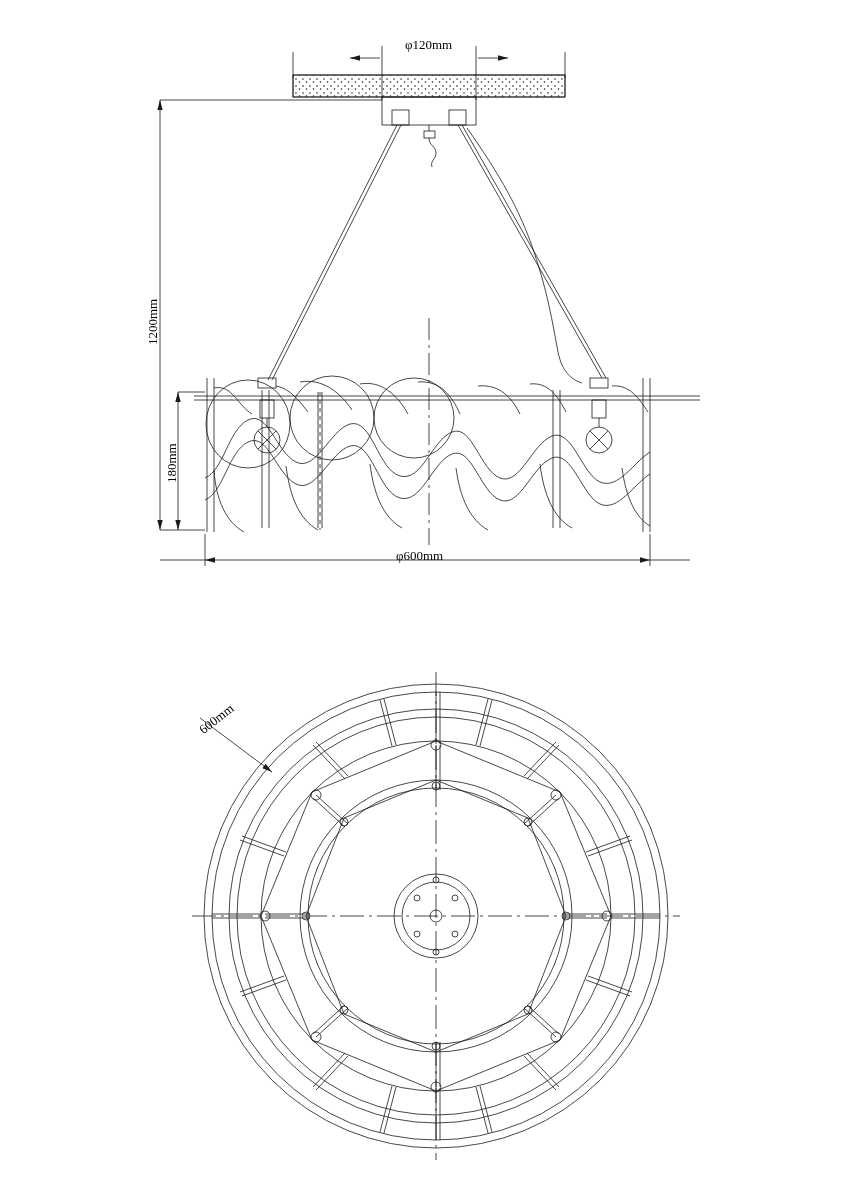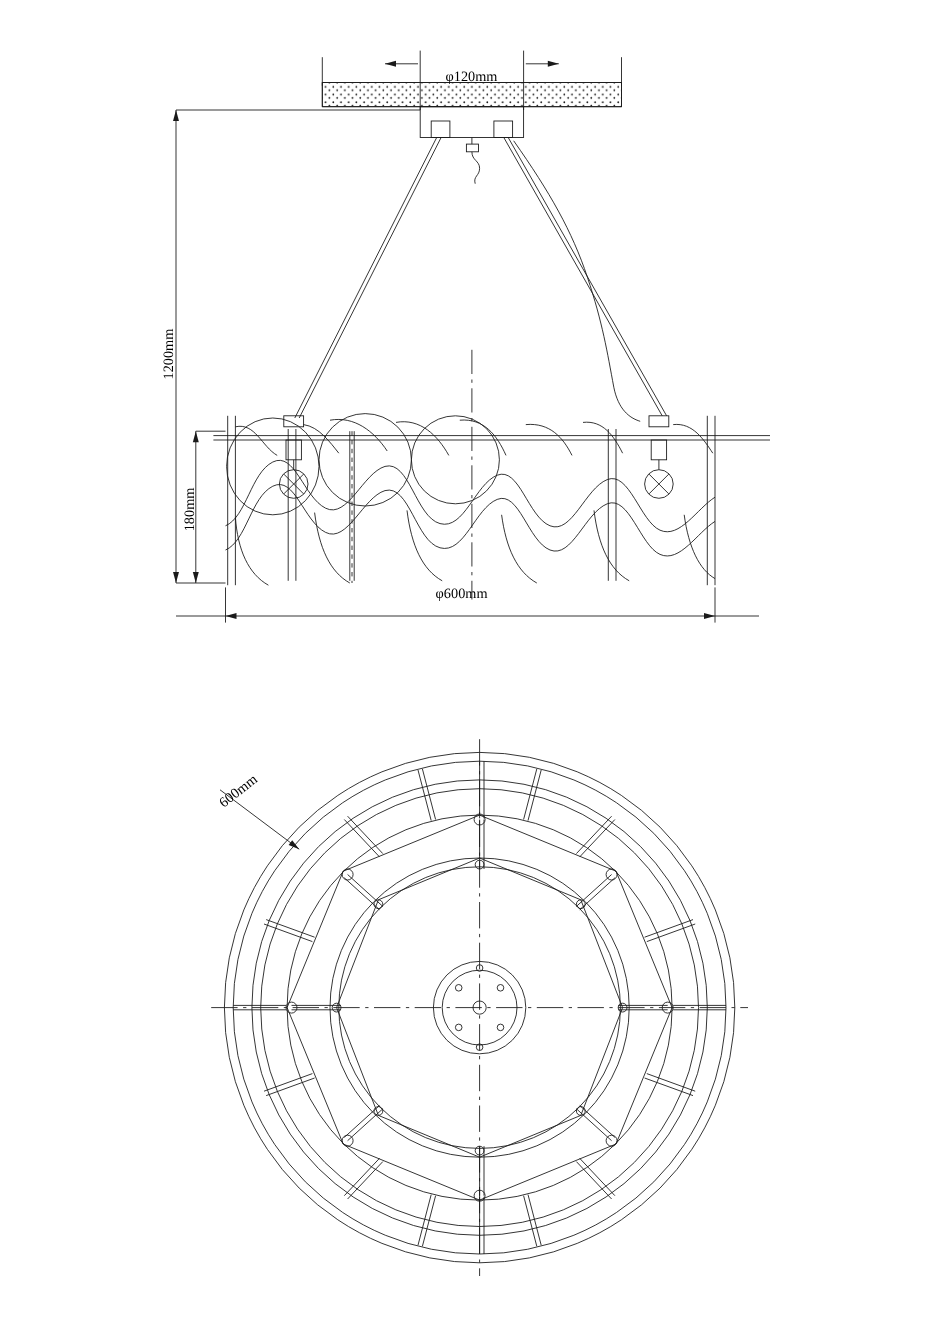--- a/index.html
+++ b/index.html
@@ -273,19 +273,19 @@
         <circle cx="436" cy="1046" r="4"></circle>
         <circle cx="344" cy="1010" r="4"></circle>
         <circle cx="306" cy="916" r="4"></circle>
         <circle cx="344" cy="822" r="4"></circle>
       </g>
 
       <line x1="200" y1="718" x2="272" y2="772" marker-end="url(#arrL)"></line>
     </g>
   </svg>
 
-  <div class="dim-label" style="left:405px; top:62px;text-align:right;">φ120mm</div>
+  <div class="dim-label" style="left:405px; top:37px;text-align:right;">φ120mm</div>
   <div class="dim-label vertical" style="left:145px; top:345px;">1200mm</div>
   <div class="dim-label vertical" style="left:164px; top:483px;">180mm</div>
-  <div class="dim-label" style="left:396px; top:532px;">φ600mm</div>
+  <div class="dim-label" style="left:396px; top:548px;">φ600mm</div>
   <div class="dim-label rot-angle" style="left:196px; top:725px;">600mm</div>
 
 </div>
 
 </body></html>

